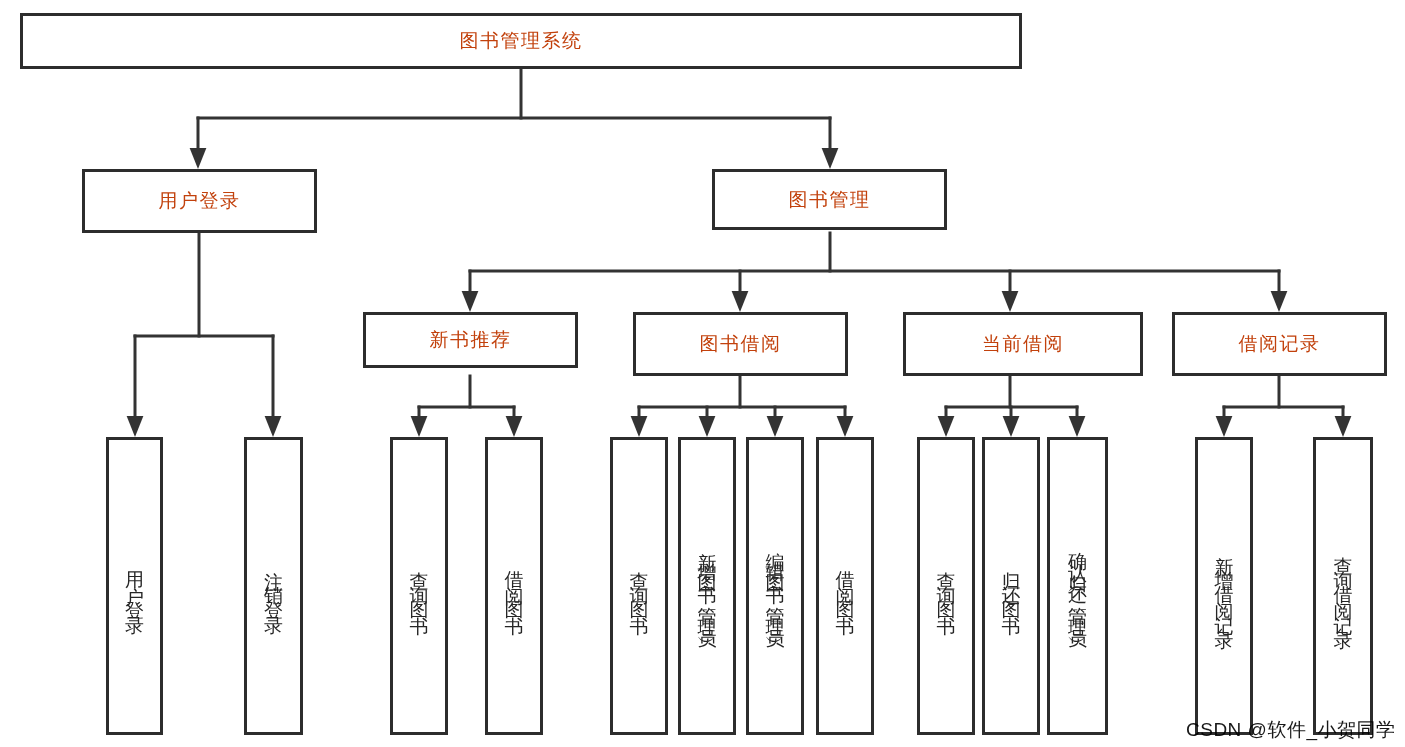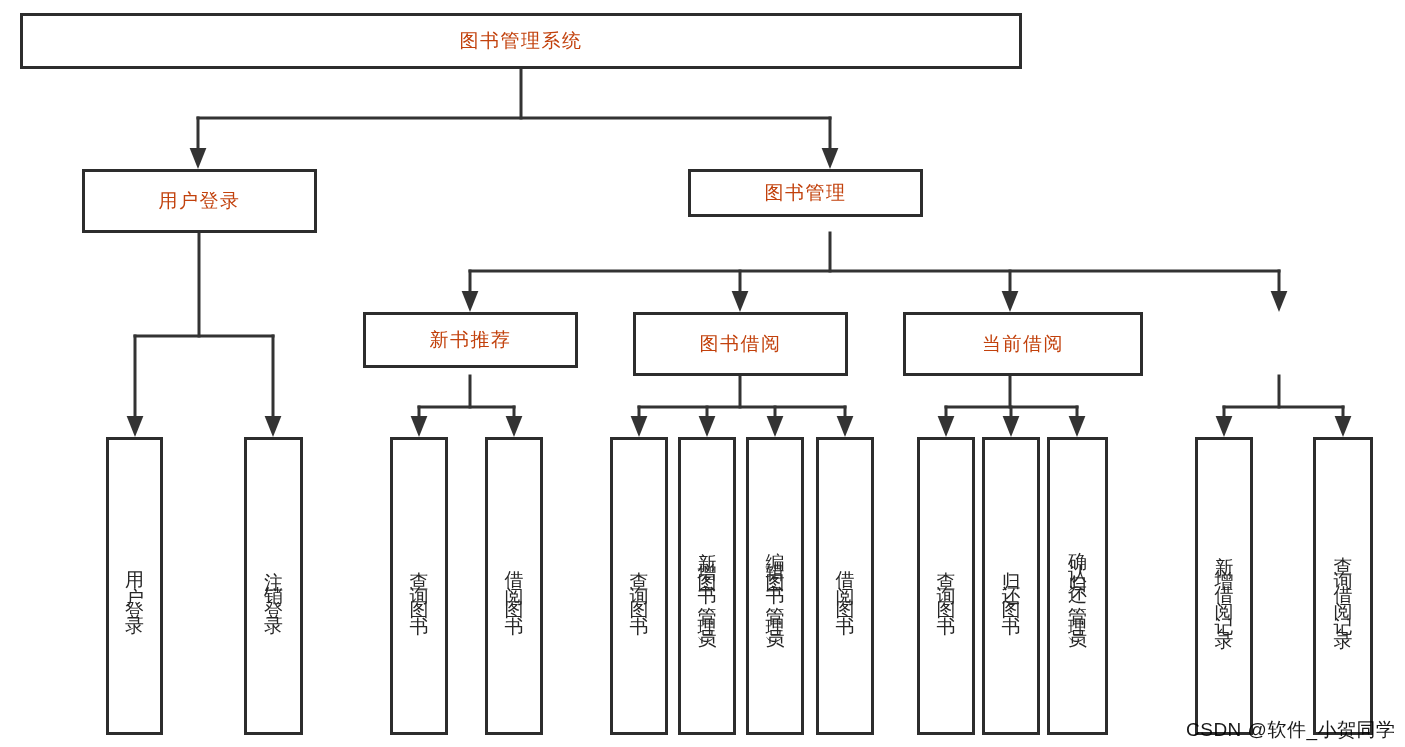--- a/index.html
+++ b/index.html
@@ -117,32 +117,35 @@
     </g>
   </svg>
 
   <div class="node" style="left:20px;top:13px;width:1002px;height:56px">
     <span class="lbl">图书管理系统</span>
   </div>
 
   <div class="node" style="left:82px;top:169px;width:235px;height:64px">
     <span class="lbl">用户登录</span>
   </div>
-  <div class="node" style="left:688px;top:169px;width:235px;height:48px">
+  <div class="node" style="left:712px;top:169px;width:235px;height:61px">
     <span class="lbl">图书管理</span>
   </div>
 
   <div class="node" style="left:363px;top:312px;width:215px;height:56px">
     <span class="lbl">新书推荐</span>
   </div>
   <div class="node" style="left:633px;top:312px;width:215px;height:64px">
     <span class="lbl">图书借阅</span>
   </div>
   <div class="node" style="left:903px;top:312px;width:240px;height:64px">
     <span class="lbl">当前借阅</span>
+  </div>
+  <div class="node" style="left:1172px;top:312px;width:215px;height:64px">
+    <span class="lbl">借阅记录</span>
   </div>
 
   <div class="node" style="left:106px;top:437px;width:57px;height:298px">
     <span class="vlbl">用户登录</span>
   </div>
   <div class="node" style="left:244px;top:437px;width:59px;height:298px">
     <span class="vlbl">注销登录</span>
   </div>
 
   <div class="node" style="left:390px;top:437px;width:58px;height:298px">

